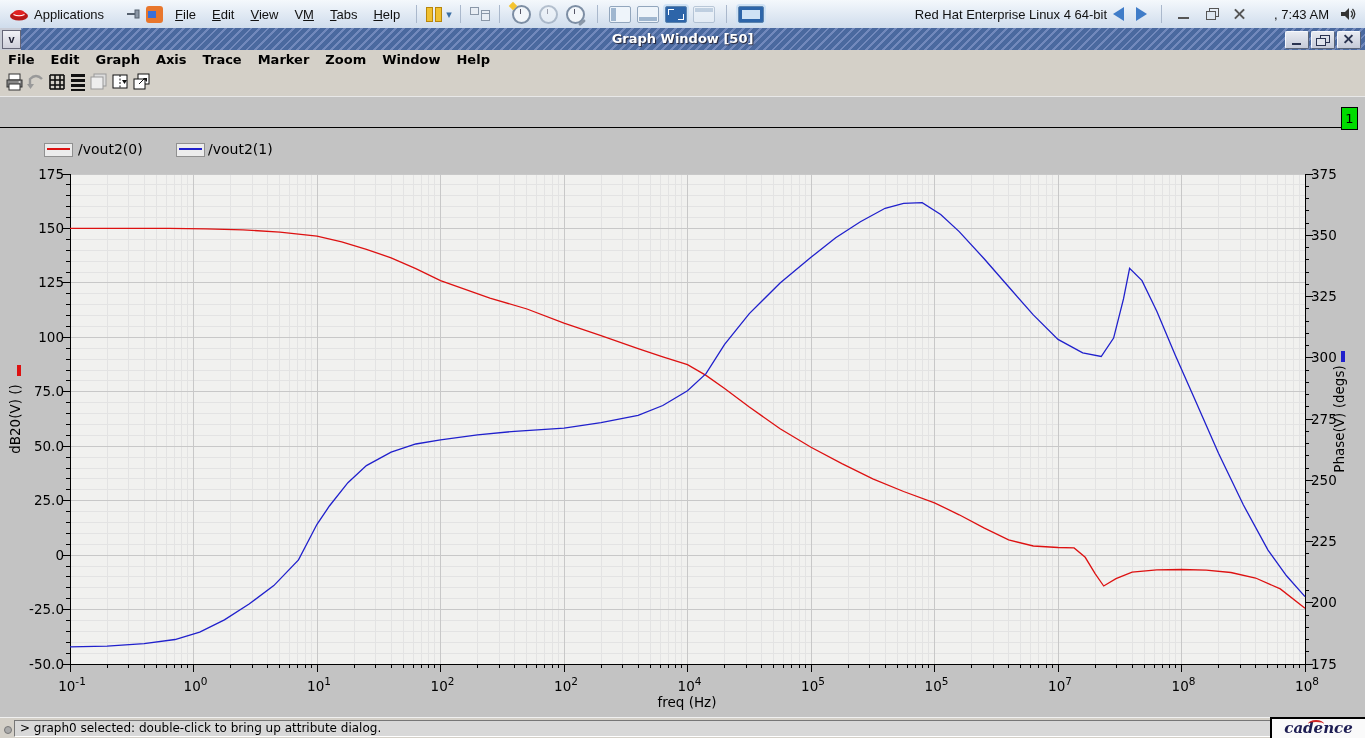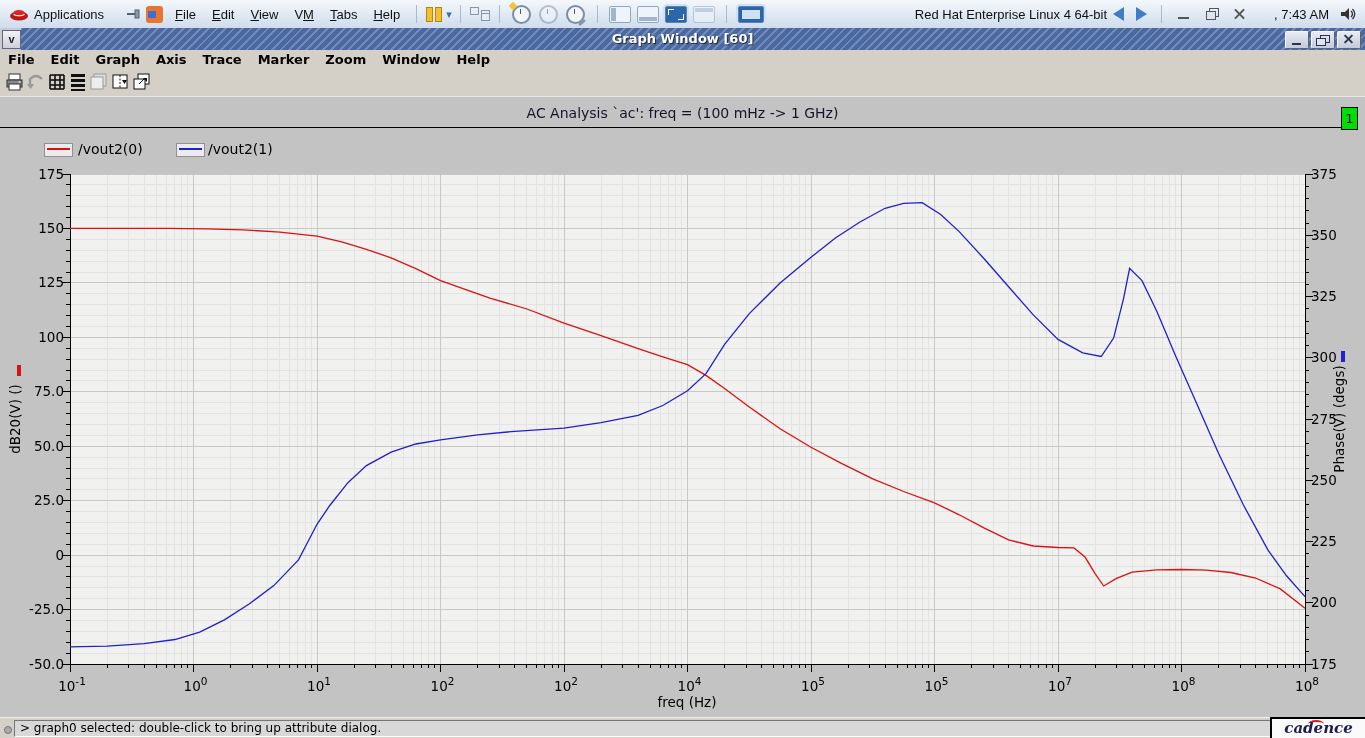--- a/index.html
+++ b/index.html
@@ -174,21 +174,21 @@
       <svg width="18" height="16">
           <polygon points="2,6 6,6 10,2 10,14 6,10 2,10" fill="#333"></polygon>
           <path d="M12 5 Q15 8 12 11 M13.5 3 Q18 8 13.5 13" stroke="#333" fill="none" stroke-width="1.3"></path>
         </svg>
     </span>
   </div>
 
   <div id="titlebar">
     <div class="stripes"></div>
     <div id="win-menu-btn">v</div>
-    <div id="window-title">Graph Window [60]</div>
+    <div id="window-title">Graph Window [50]</div>
     <div class="tb-btn" style="right:56px">
         <span class="g-min"></span>
       </div>
     <div class="tb-btn" style="right:30px">
         <span class="g-sq1"></span>
         <span class="g-sq2"></span>
       </div>
     <div class="tb-btn" style="right:4px">
         <span class="gx" style="transform:rotate(45deg)"></span>
         <span class="gx" style="transform:rotate(-45deg)"></span>
@@ -623,21 +623,20 @@
         <text x="1183.5" y="690" text-anchor="middle" font-size="13.5" font-family="DejaVu Sans, sans-serif" fill="#000">10<tspan dy="-6" font-size="10.5">8</tspan></text>
         <text x="1307" y="690" text-anchor="middle" font-size="13.5" font-family="DejaVu Sans, sans-serif" fill="#000">10<tspan dy="-6" font-size="10.5">8</tspan></text>
         <text x="687" y="706" text-anchor="middle" font-size="13.5" font-family="DejaVu Sans, sans-serif" fill="#000">freq (Hz)</text>
         <text x="20" y="418" text-anchor="middle" transform="rotate(-90 20 418)" font-size="13.5" font-family="DejaVu Sans, sans-serif" fill="#000">dB20(V) ()</text>
         <rect x="17" y="364" width="4" height="11" fill="#dd1111"></rect>
         <text x="1344" y="418" text-anchor="middle" transform="rotate(-90 1344 418)" font-size="13.5" font-family="DejaVu Sans, sans-serif" fill="#000">Phase(V) (degs)</text>
         <rect x="1341" y="350" width="4" height="11" fill="#2020cc"></rect>
         <polyline points="70.0,227.4 119.4,227.4 168.8,227.4 205.9,227.9 242.9,228.8 279.9,231.1 317.0,235.1 341.7,240.9 366.4,248.4 391.1,256.8 415.8,267.7 440.5,279.7 465.2,288.4 489.9,297.1 527.0,308.0 564.0,322.2 601.0,334.6 638.1,347.7 662.8,355.9 687.5,363.6 706.0,374.4 724.6,387.5 749.3,406.0 780.1,427.8 811.0,446.3 841.9,462.6 872.8,477.9 903.6,490.5 934.5,501.8 959.2,513.8 983.9,526.9 1008.6,538.9 1033.3,545.0 1058.0,546.5 1074.1,546.9 1085.2,556.3 1095.1,572.6 1103.7,585.0 1116.0,577.6 1132.1,571.1 1156.8,568.9 1181.5,568.5 1206.2,569.1 1230.9,571.5 1255.6,577.0 1280.3,587.9 1305.0,607.2" fill="none" stroke="#dd1111" stroke-width="1.3"></polyline>
         <polyline points="70.0,645.8 107.1,645.1 144.1,642.7 175.0,638.5 199.7,631.2 224.4,618.9 249.1,603.0 273.8,584.6 298.5,558.9 317.0,523.3 329.4,505.0 347.9,481.7 366.4,464.6 391.1,451.1 415.8,443.0 440.5,438.8 477.5,433.9 514.6,430.3 564.0,427.1 601.0,421.7 638.1,414.3 662.8,404.5 687.5,389.8 706.0,372.7 724.6,343.3 749.3,312.6 780.1,282.0 811.0,256.3 835.7,236.7 860.4,220.8 885.1,207.3 903.6,202.4 922.2,201.7 940.7,213.4 959.2,230.6 983.9,257.5 1008.6,285.7 1033.3,313.9 1058.0,338.4 1082.7,351.9 1101.2,355.5 1113.6,337.1 1123.5,297.9 1129.6,267.3 1142.0,279.6 1156.8,310.2 1175.3,354.3 1193.8,396.0 1218.5,452.3 1243.3,503.8 1268.0,549.1 1286.5,574.8 1305.0,595.6" fill="none" stroke="#2020cc" stroke-width="1.3"></polyline>
       </svg>
-    <div id="chart-title">AC Analysis `ac': freq = (100 mHz -&gt; 1 GHz)</div>
     <div id="title-rule"></div>
     <div id="subwin-badge">1</div>
     <div class="legend-item">
       <span class="lg-swatch" style="left:44px">
           <span class="sw-line" id="sw0" style="background: rgb(221, 17, 17);"></span>
         </span>
       <span class="lg-label" style="left:78px">/vout2(0)</span>
       <span class="lg-swatch" style="left:176px">
           <span class="sw-line" id="sw1" style="background: rgb(32, 32, 204);"></span>
         </span>

